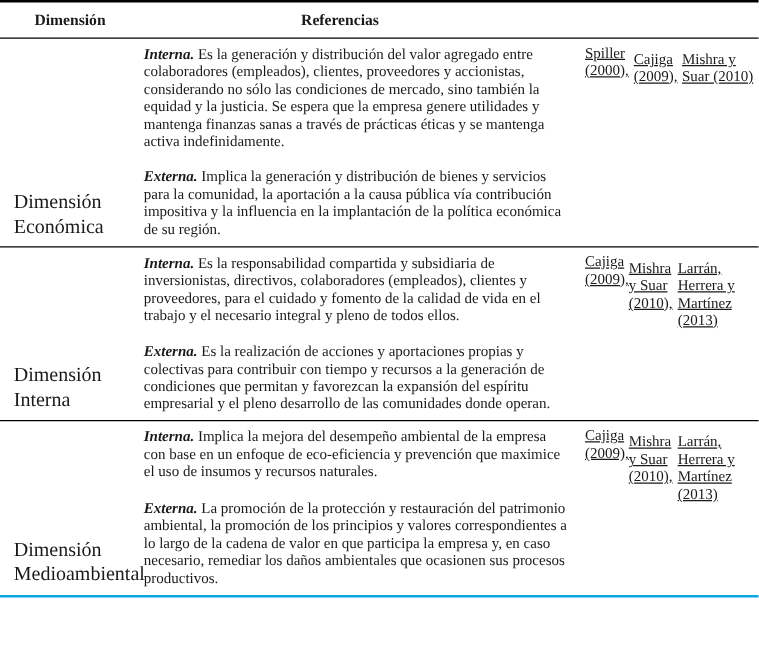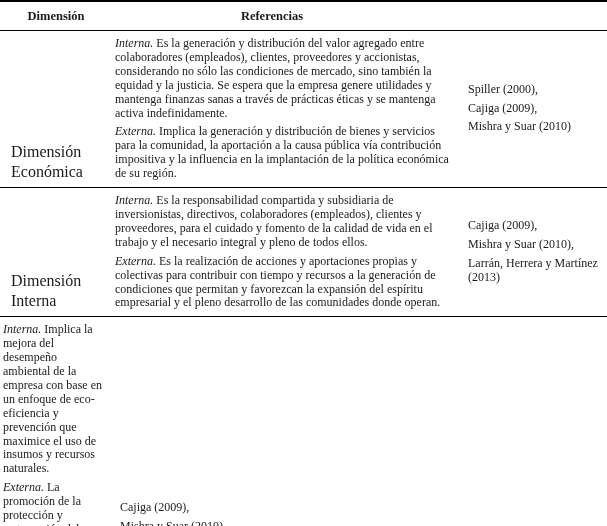--- a/index.html
+++ b/index.html
@@ -39,30 +39,31 @@
     padding-left: 11px;
     padding-right: 2px;
     font-size: 16px;
     line-height: 1.22;
   }
   .var-cell {
     font-size: 12px;
     line-height: 1.16;
     padding: 1px 6px 0 3px;
   }
-  .var-cell p + p { margin-top: 5px; }
-  .var-cell em { font-style: italic; }
+  .var-cell p + p { margin-top: 15px; }
+  .var-cell em { font-style: italic; font-weight: bold; }
   .ref-cell {
     display: flex;
-    flex-direction: column;
+    flex-direction: row;
     justify-content: center;
     padding-left: 8px;
     padding-right: 4px;
     font-size: 12px;
     line-height: 1.16;
+    text-decoration: underline;
   }
   .ref-cell .ref + .ref { margin-top: 5px; }
 </style>
 </head>
 <body>
 
 <div class="table">
 
   <div class="grid3 header">
     <div>Dimensión</div>
@@ -93,20 +94,23 @@
       <p><em>Externa.</em> <span>Es la realización de acciones y aportaciones propias y colectivas para contribuir con tiempo y recursos a la generación de condiciones que permitan y favorezcan la expansión del espíritu empresarial y el pleno desarrollo de las comunidades donde operan.</span></p>
     </div>
     <div class="ref-cell">
       <div class="ref">Cajiga (2009),</div>
       <div class="ref">Mishra y Suar (2010),</div>
       <div class="ref">Larrán, Herrera y Martínez (2013)</div>
     </div>
   </div>
 
   <div class="grid3 row">
+    <div class="dim-cell">
+      <span>Dimensión Medioambiental</span>
+    </div>
     <div class="var-cell">
       <p><em>Interna.</em> <span>Implica la mejora del desempeño ambiental de la empresa con base en un enfoque de eco-eficiencia y prevención que maximice el uso de insumos y recursos naturales.</span></p>
       <p><em>Externa.</em> <span>La promoción de la protección y restauración del patrimonio ambiental, la promoción de los principios y valores correspondientes a lo largo de la cadena de valor en que participa la empresa y, en caso necesario, remediar los daños ambientales que ocasionen sus procesos productivos.</span></p>
     </div>
     <div class="ref-cell">
       <div class="ref">Cajiga (2009),</div>
       <div class="ref">Mishra y Suar (2010),</div>
       <div class="ref">Larrán, Herrera y Martínez (2013)</div>
     </div>
   </div>

